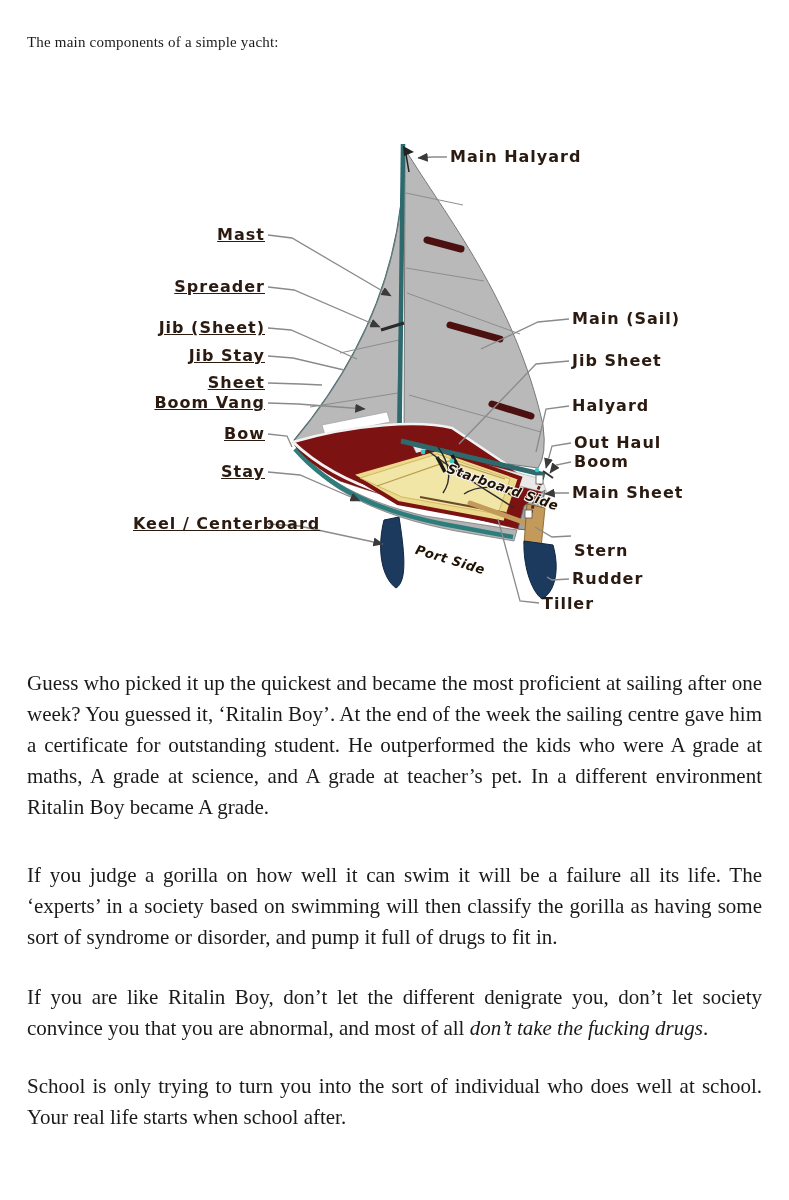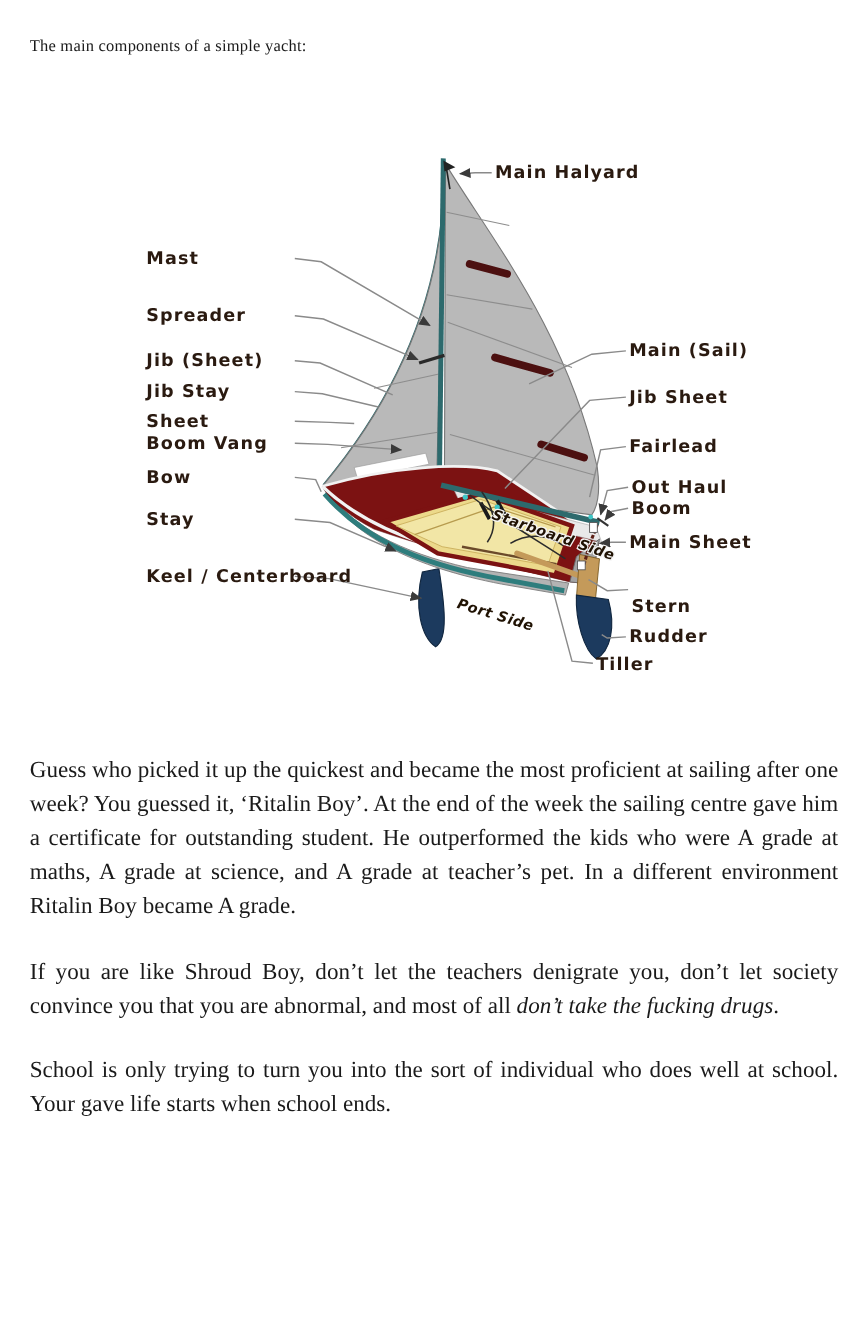--- a/index.html
+++ b/index.html
@@ -39,20 +39,22 @@
     font-weight: 700;
     font-size: 16px;
     line-height: 14px;
     letter-spacing: 1px;
     color: var(--label-text, #2a1a10);
     white-space: nowrap;
   }
   .dlabel-left {
     left: 133px;
     width: 132px;
+    text-align: right;
+    text-decoration: underline;
   }
   .deck-label {
     position: absolute;
     font-family: "DejaVu Sans", sans-serif;
     font-weight: 700;
     font-style: italic;
     font-size: 13px;
     letter-spacing: 0.5px;
     color: #201203;
     white-space: nowrap;
@@ -73,21 +75,21 @@
   .rope-dark { stroke: #2b2b2b; stroke-width: 1.4; fill: none; }
 
   
   .bodytext { padding: 0 27px; }
   .para {
     font-size: 21px;
     line-height: 31px;
     text-align: justify;
     margin: 0;
   }
-  .para.p1 { margin-top: 63px; }
+  .para.p1 { margin-top: 47px; }
   .para.p2 { margin-top: 37px; }
   .para.p3 { margin-top: 29px; }
   .para.p4 { margin-top: 27px; }
   .para em { font-style: italic; }
 </style>
 </head>
 <body>
 
 <div class="heading">The main components of a simple yacht:</div>
 
@@ -199,29 +201,30 @@
   <div class="dlabel dlabel-left" style="top:206px">Jib Stay</div>
   <div class="dlabel dlabel-left" style="top:233px">Sheet</div>
   <div class="dlabel dlabel-left" style="top:253px">Boom Vang</div>
   <div class="dlabel dlabel-left" style="top:284px">Bow</div>
   <div class="dlabel dlabel-left" style="top:322px">Stay</div>
   <div class="dlabel dlabel-left" style="top:374px">Keel / Centerboard</div>
 
   <div class="dlabel" style="left:450px;top:7px">Main Halyard</div>
   <div class="dlabel" style="left:572px;top:169px">Main (Sail)</div>
   <div class="dlabel" style="left:572px;top:211px">Jib Sheet</div>
-  <div class="dlabel" style="left:572px;top:256px">Fairlead</div>
+  <div class="dlabel" style="left:572px;top:256px">Halyard</div>
   <div class="dlabel" style="left:574px;top:293px">Out Haul</div>
   <div class="dlabel" style="left:574px;top:312px">Boom</div>
   <div class="dlabel" style="left:572px;top:343px">Main Sheet</div>
   <div class="dlabel" style="left:574px;top:401px">Stern</div>
   <div class="dlabel" style="left:572px;top:429px">Rudder</div>
   <div class="dlabel" style="left:542px;top:454px">Tiller</div>
 
   <div class="deck-label starboard" style="left:450px;top:318px">Starboard Side</div>
   <div class="deck-label port" style="left:418px;top:399px">Port Side</div>
 </div>
 
 <div class="bodytext">
   <p class="para p1">Guess who picked it up the quickest and became the most proficient at sailing after one week? You guessed it, ‘Ritalin Boy’. At the end of the week the sailing centre gave him a certificate for outstanding student. He outperformed the kids who were A grade at maths, A grade at science, and A grade at teacher’s pet. In a different environment Ritalin Boy became A grade.</p>
-  <p class="para p3"><span>If you are like Shroud Boy, don’t let the teachers denigrate you, don’t let society convince you that you are abnormal, and most of all </span><em>don’t take the fucking drugs</em><span>.</span></p>
-  <p class="para p4">School is only trying to turn you into the sort of individual who does well at school. Your gave life starts when school ends.</p>
+  <p class="para p2">If you judge a gorilla on how well it can swim it will be a failure all its life. The ‘experts’ in a society based on swimming will then classify the gorilla as having some sort of syndrome or disorder, and pump it full of drugs to fit in.</p>
+  <p class="para p3"><span>If you are like Ritalin Boy, don’t let the different denigrate you, don’t let society convince you that you are abnormal, and most of all </span><em>don’t take the fucking drugs</em><span>.</span></p>
+  <p class="para p4">School is only trying to turn you into the sort of individual who does well at school. Your real life starts when school after.</p>
 </div>
 
 </body></html>

